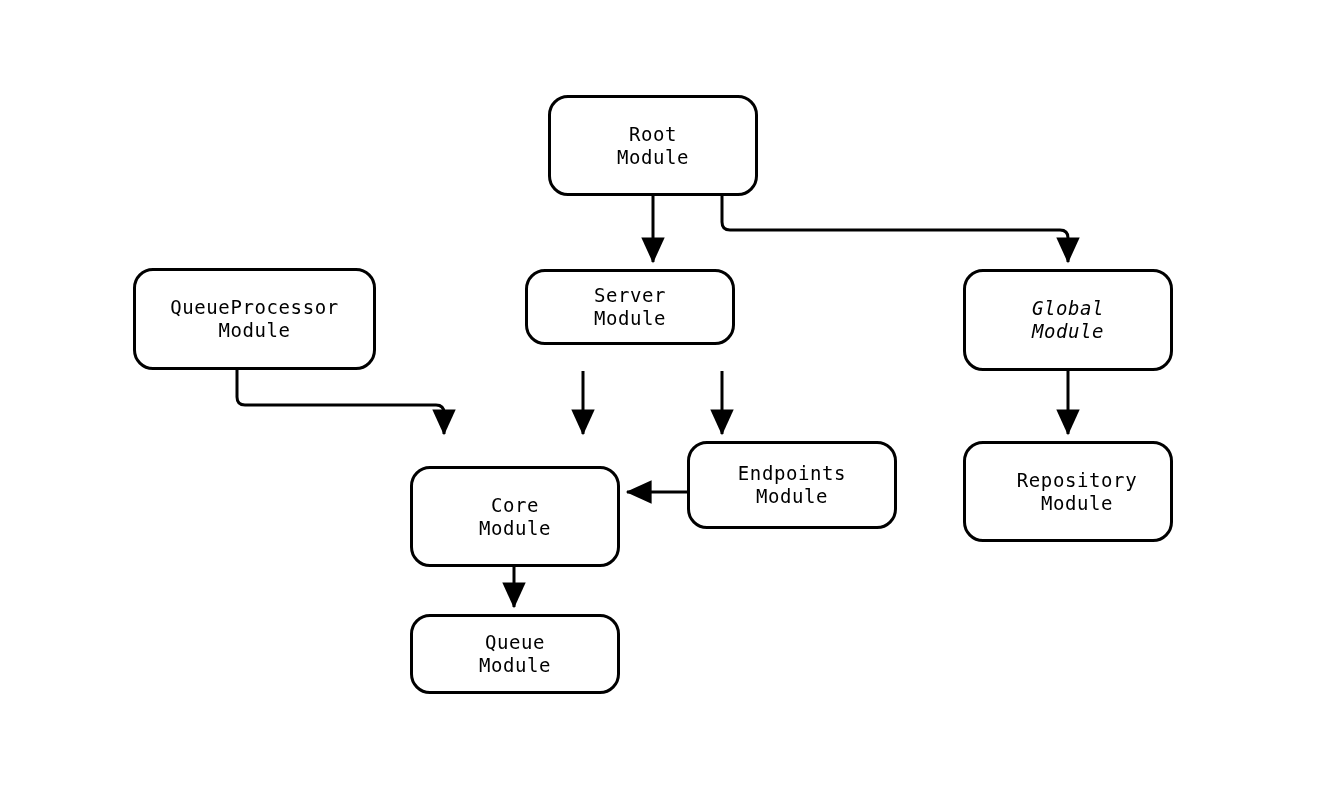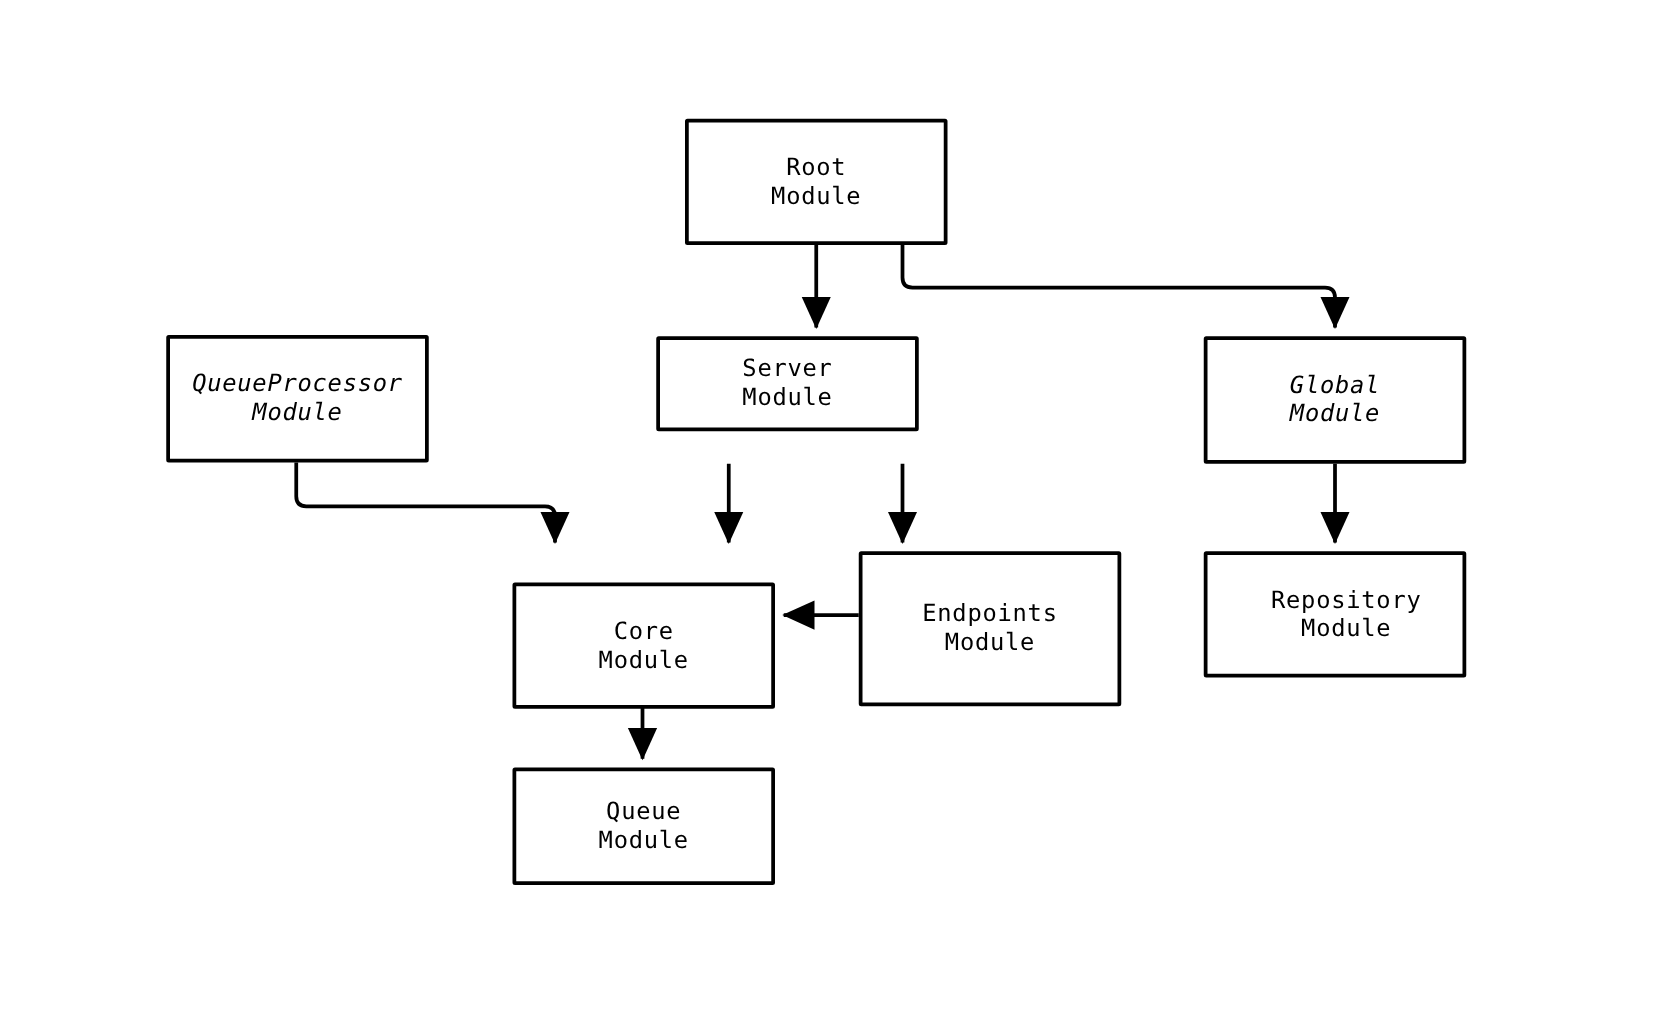--- a/index.html
+++ b/index.html
@@ -25,21 +25,21 @@
     left: 0;
     top: 0;
     width: 1337px;
     height: 809px;
   }
   .node {
     position: absolute;
     box-sizing: border-box;
     background: #ffffff;
     border: 3px solid #000000;
-    border-radius: 2px;
+    border-radius: 20px;
     display: flex;
     flex-direction: column;
     align-items: center;
     justify-content: center;
     z-index: 2;
   }
   .node-line {
     font-size: 19px;
     line-height: 23px;
     color: #000000;
@@ -69,48 +69,48 @@
         <path d="M 1068 371 L 1068 434" fill="none" stroke="#000000" stroke-width="3" stroke-linecap="butt" stroke-linejoin="round" marker-end="url(#arrowhead)"></path>
         <path d="M 514 542 L 514 607" fill="none" stroke="#000000" stroke-width="3" stroke-linecap="butt" stroke-linejoin="round" marker-end="url(#arrowhead)"></path>
       </g>
   </svg>
 
   <div class="node" style="left: 548px; top: 95px; width: 210px; height: 101px; border-color: rgb(0, 0, 0);">
     <span class="node-line">Root</span>
     <span class="node-line">Module</span>
   </div>
 
-  <div class="node" style="left: 133px; top: 268px; width: 210px; height: 102px; border-color: rgb(0, 0, 0); font-style: italic;">
+  <div class="node" style="left: 133px; top: 268px; width: 243px; height: 102px; border-color: rgb(0, 0, 0);">
     <span class="node-line">QueueProcessor</span>
     <span class="node-line">Module</span>
   </div>
 
   <div class="node" style="left: 525px; top: 269px; width: 210px; height: 76px; border-color: rgb(0, 0, 0);">
     <span class="node-line">Server</span>
     <span class="node-line">Module</span>
   </div>
 
   <div class="node" style="left: 963px; top: 269px; width: 210px; height: 102px; border-color: rgb(0, 0, 0); font-style: italic;">
     <span class="node-line">Global</span>
     <span class="node-line">Module</span>
   </div>
 
   <div class="node" style="left: 410px; top: 441px; width: 210px; height: 101px; border-color: rgb(0, 0, 0); margin-top: 25px;">
     <span class="node-line">Core</span>
     <span class="node-line">Module</span>
   </div>
 
-  <div class="node" style="left: 687px; top: 441px; width: 210px; height: 124px; border-color: rgb(0, 0, 0);">
+  <div class="node" style="left: 687px; top: 441px; width: 210px; height: 88px; border-color: rgb(0, 0, 0);">
     <span class="node-line">Endpoints</span>
     <span class="node-line">Module</span>
   </div>
 
   <div class="node" style="left: 963px; top: 441px; width: 210px; height: 101px; border-color: rgb(0, 0, 0); padding-left: 18px;">
     <span class="node-line">Repository</span>
     <span class="node-line">Module</span>
   </div>
 
-  <div class="node" style="left: 410px; top: 614px; width: 210px; height: 94px; border-color: rgb(0, 0, 0);">
+  <div class="node" style="left: 410px; top: 614px; width: 210px; height: 80px; border-color: rgb(0, 0, 0);">
     <span class="node-line">Queue</span>
     <span class="node-line">Module</span>
   </div>
 
 </div>
 
 </body></html>

